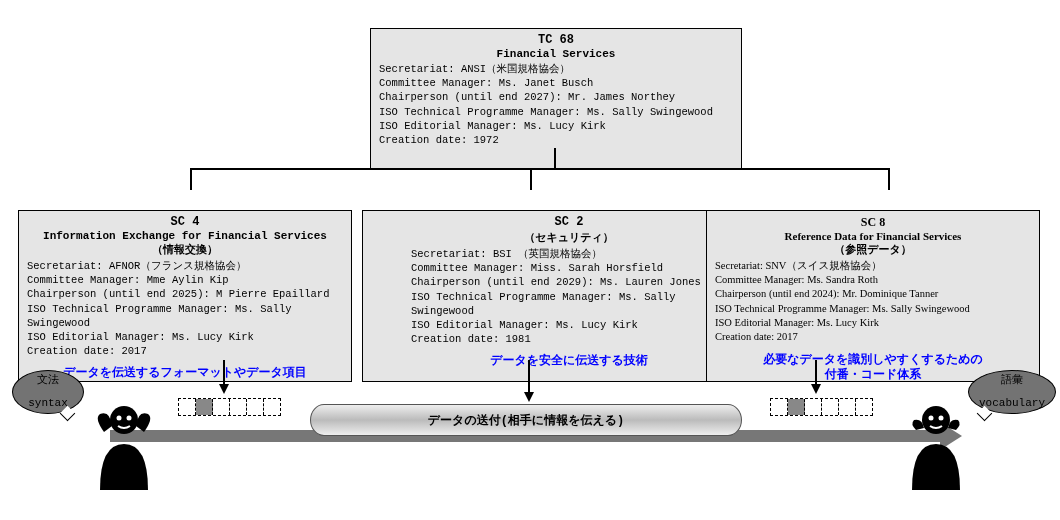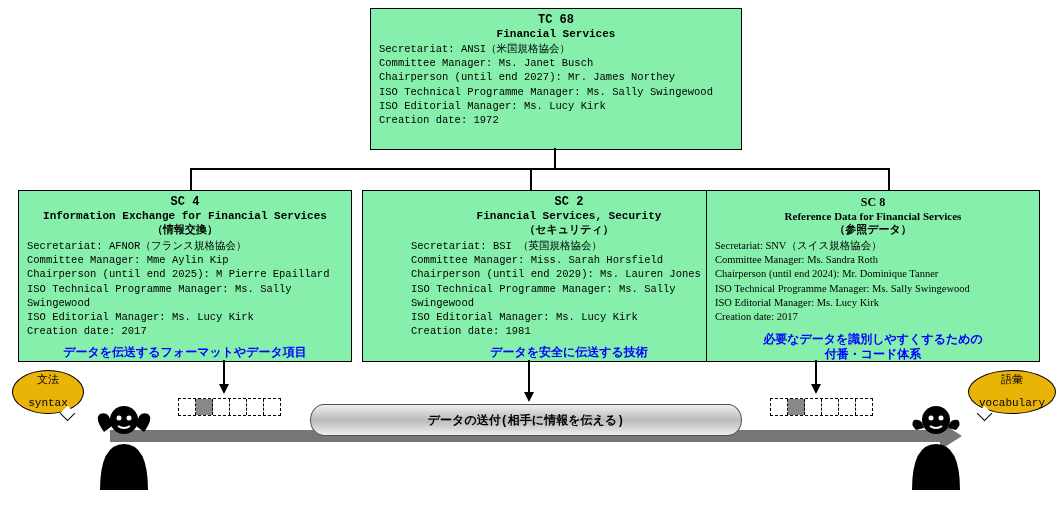--- a/index.html
+++ b/index.html
@@ -1,29 +1,29 @@
 <!DOCTYPE html>
 <html><head>
 <meta charset="utf-8">
 <style>
   :root{
     --border:#000;
     --blue:#0000ff;
   }
   html,body{margin:0;padding:0;font-family:"MS Gothic","Courier New",monospace;background:#fff;}
   .canvas{position:relative;width:1060px;height:520px;}
-  .box{position:absolute;border:1px solid var(--border);background:#86efac;}
+  .box{position:absolute;border:1px solid var(--border);background:#e5e5e5;margin-top:20px;}
   .hd{font-weight:bold;text-align:center;font-size:12px;line-height:1.25;padding-top:4px;}
   .sub{font-weight:bold;text-align:center;font-size:11px;}
   .details{font-size:10.5px;line-height:1.35;padding:2px 8px 4px 8px;white-space:pre-line;}
   .blue{color:var(--blue);font-weight:bold;text-align:center;font-size:12px;padding-top:4px;line-height:1.25;}
 
   .connector{position:absolute;background:#000;}
 
-  .speech{position:absolute;border:1px solid #000;border-radius:50%;background:#eab308;
+  .speech{position:absolute;border:1px solid #000;border-radius:50%;background:#737373;
           display:flex;flex-direction:column;align-items:center;justify-content:center;
           font-size:11px;line-height:1.2;gap:10px;}
   .speech::after{ 
     content:"";position:absolute;width:10px;height:10px;border-right:1px solid #000;border-bottom:1px solid #000;
     background:#fff;bottom:-6px;transform:rotate(45deg);}
   .speech.left::after{right:10px;}
   .speech.right::after{left:10px;}
 
   .packet{position:absolute;display:flex;border:1px dashed #000;}
   .packet div{width:16px;height:16px;border-right:1px dashed #000;background:#fff;}
@@ -72,21 +72,20 @@
 Committee Manager: Mme Aylin Kip
 Chairperson (until end 2025): M Pierre Epaillard
 ISO Technical Programme Manager: Ms. Sally Swingewood
 ISO Editorial Manager: Ms. Lucy Kirk
 Creation date: 2017</div>
     <div class="blue">データを伝送するフォーマットやデータ項目</div>
   </div>
 
   <div class="box" style="left:362px;top:190px;width:332px;height:170px;padding-left:40px;">
     <div class="hd">SC 2</div>
-    <div class="sub">Financial Services, Security</div>
     <div class="sub">（セキュリティ）</div>
     <div class="details">Secretariat: BSI （英国規格協会）
 Committee Manager: Miss. Sarah Horsfield
 Chairperson (until end 2029): Ms. Lauren Jones
 ISO Technical Programme Manager: Ms. Sally Swingewood
 ISO Editorial Manager: Ms. Lucy Kirk
 Creation date: 1981</div>
     <div class="blue">データを安全に伝送する技術</div>
   </div>
 

